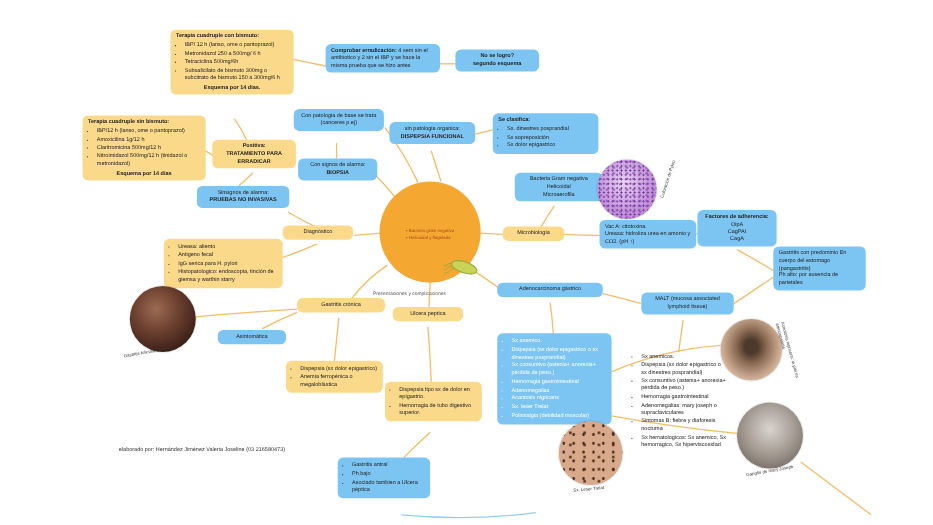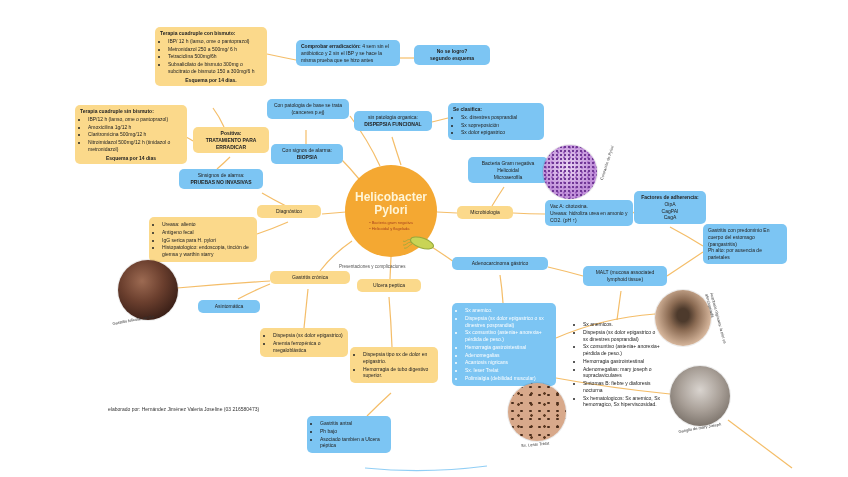--- a/index.html
+++ b/index.html
@@ -104,21 +104,20 @@
   <path d="M391 393 Q379 404 367 416"></path>
   <path d="M352 241 Q333 254 320 271"></path>
   <path d="M270 284 Q253 291 238 299"></path>
   <path d="M270 281 Q222 284 177 288"></path>
   <path d="M308 289 Q306 308 304 328"></path>
   <path class="blue-line" d="M365 468 Q425 474 487 466"></path>
   <path d="M728 420 Q760 444 792 468"></path>
 </svg>
 
 <div class="center-circle">
-  <div class="cc-title">Helicobacter Pylori</div>
   <ul class="cc-bullets">
       <li>Bacteria gram negativa</li>
       <li>Helicoidal y flagelada</li>
     </ul>
 </div>
 <svg class="bacteria" width="36" height="24" viewBox="0 0 36 24">
   <ellipse cx="20" cy="12" rx="12" ry="5" fill="#c9d455" stroke="#95a83c" stroke-width="1" transform="rotate(18 20 12)"></ellipse>
   <path d="M9 9 C5 7,4 12,1 10" stroke="#95a83c" stroke-width="0.8" fill="none"></path>
   <path d="M9 11 C5 11,4 15,1 14" stroke="#95a83c" stroke-width="0.8" fill="none"></path>
   <path d="M10 13 C6 15,5 18,2 17" stroke="#95a83c" stroke-width="0.8" fill="none"></path>

